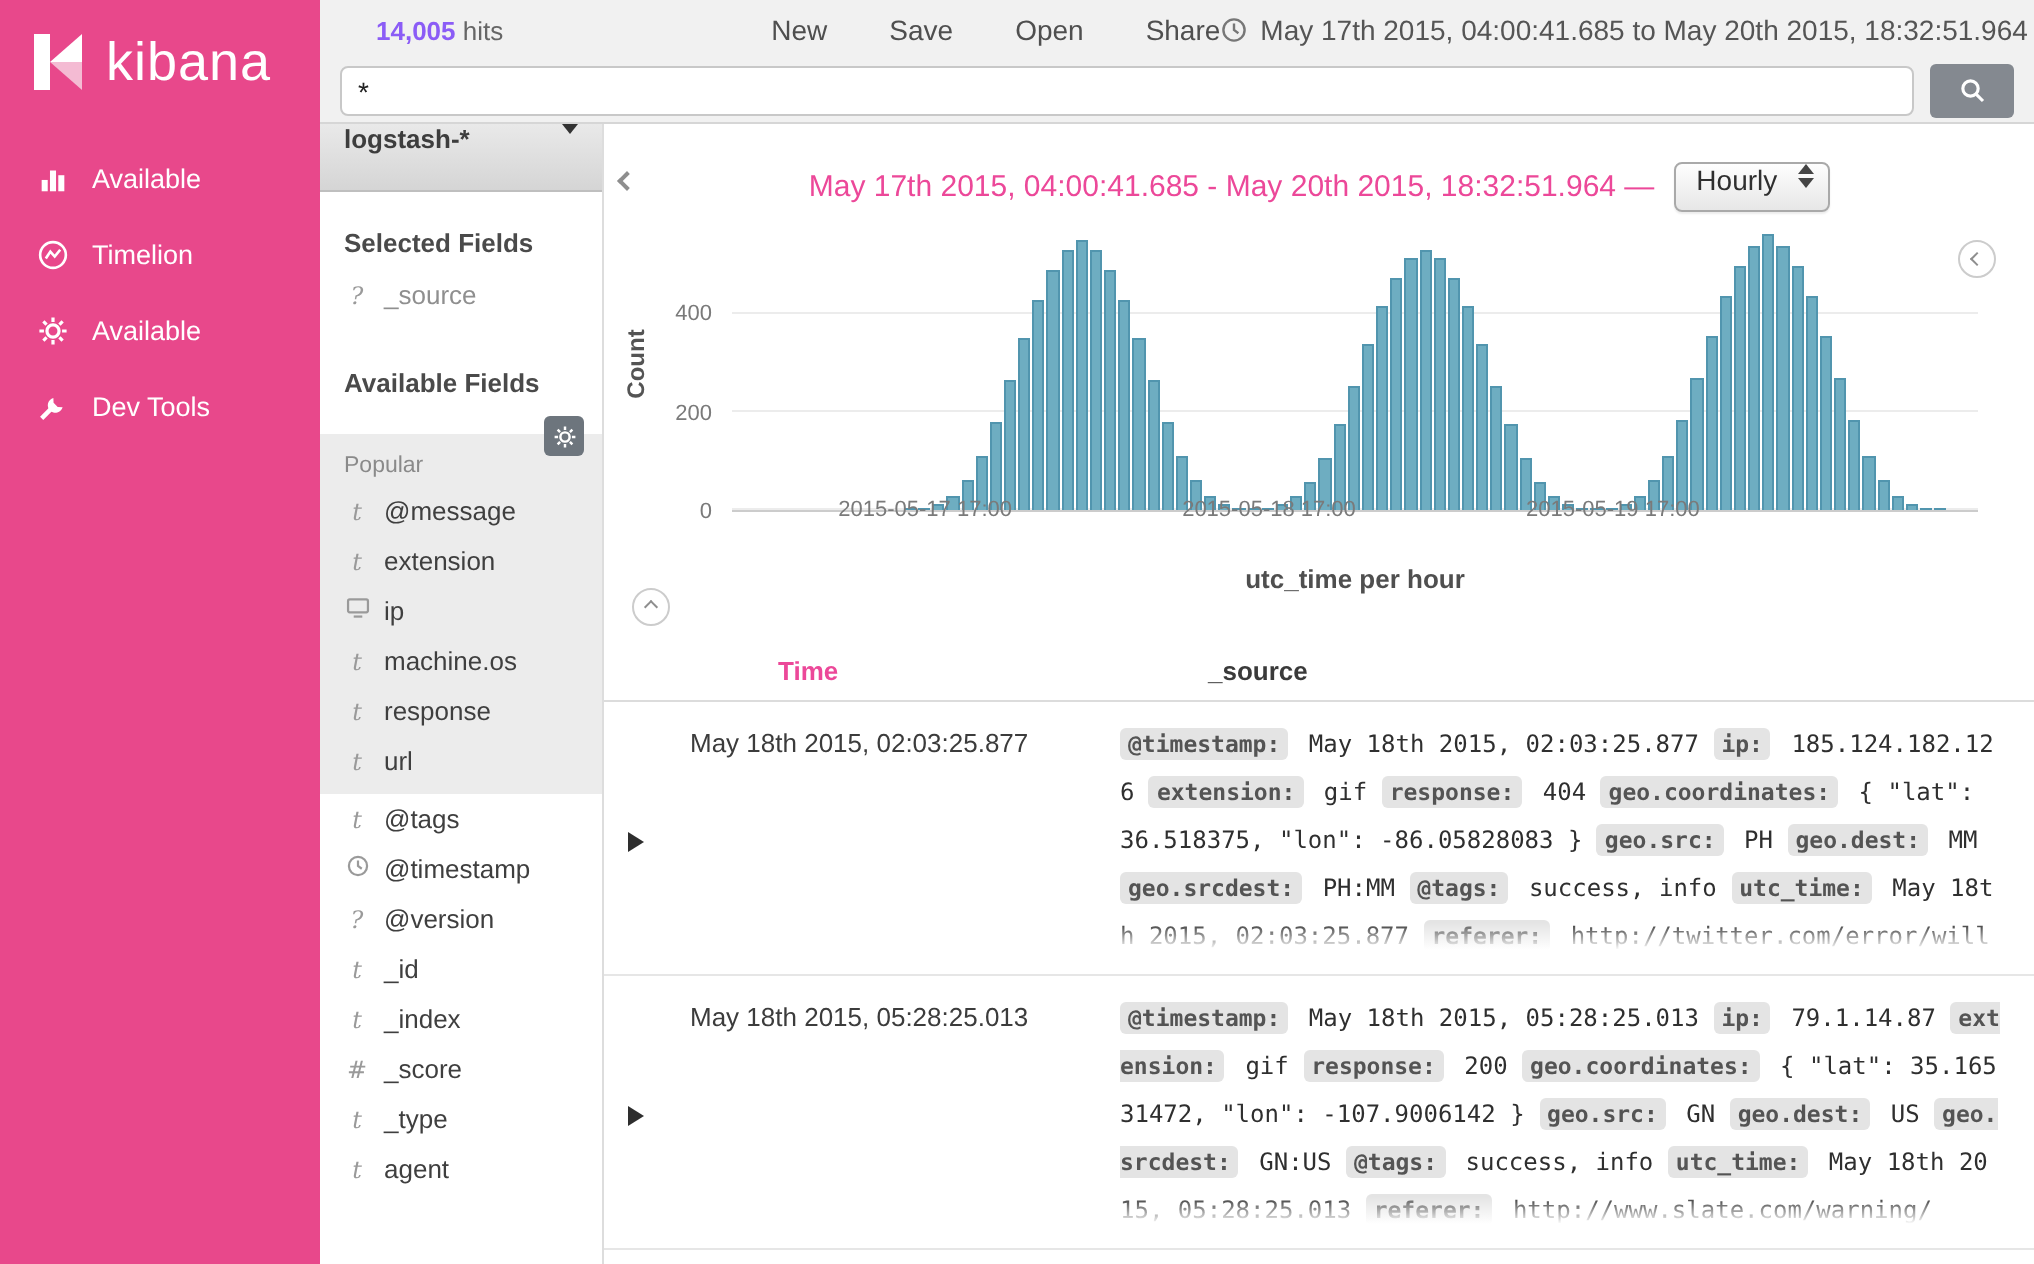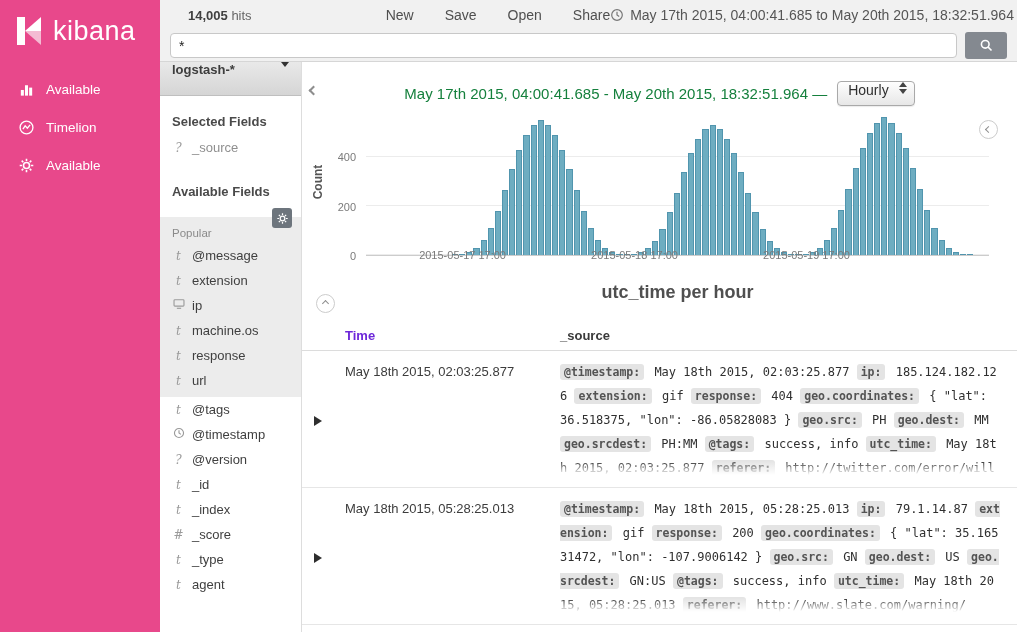--- a/index.html
+++ b/index.html
@@ -6,21 +6,21 @@
   html,body { width:1017px; height:632px; overflow:hidden; background:#fff; font-family:"Liberation Sans",sans-serif; position:relative; }
   .icon svg { display:block; width:100%; height:100%; }
 
   
   .logo-block { position:absolute; left:0; top:0; width:160px; height:62px; background:#e8488b; display:flex; align-items:center; padding-left:12px; gap:7px; cursor:pointer; }
   .logo-mark { width:34px; height:34px; }
   .logo-text { color:#fff; font-size:27px; letter-spacing:.5px; }
 
   .topbar { position:absolute; left:160px; top:0; width:857px; height:30px; background:#f1f1f1; display:flex; align-items:center; padding:0 10px 0 28px; }
   .hits { font-size:13px; color:#666; white-space:nowrap; }
-  .hits b { color:#404040; }
+  .hits b { color:#8b5cf6; }
   .menu { display:flex; gap:31px; margin-left:134px; }
   .menu-item { font-size:14px; color:#4f4f4f; cursor:pointer; }
   .timefilter { margin-left:auto; display:flex; align-items:center; gap:6px; color:#555; font-size:14px; white-space:nowrap; cursor:pointer; }
   .timefilter .icon { width:14px; height:14px; color:#777; flex:0 0 14px; }
 
   .search-row { position:absolute; left:160px; top:30px; width:857px; height:32px; background:#f1f1f1; border-bottom:1px solid #d6d6d6; display:flex; align-items:center; padding:0 10px; }
   .search-input { flex:1; height:25px; border:1px solid #c8c8c8; border-radius:4px; padding:0 8px; font-size:14px; color:#222; background:#fff; outline:none; font-family:"Liberation Sans",sans-serif; }
   .search-btn { width:42px; height:27px; margin-left:8px; background:#848990; border:none; border-radius:3px; display:flex; align-items:center; justify-content:center; cursor:pointer; }
   .search-btn .icon { width:15px; height:15px; color:#fff; }
 
@@ -53,43 +53,43 @@
   .chev.left { transform:rotate(135deg); }
   .chev.up { transform:rotate(225deg); }
   .chev-btn { position:absolute; background:none; border:none; cursor:pointer; padding:2px; z-index:5; }
   .chev-circle { width:19px; height:19px; border:1px solid #ccc; border-radius:50%; background:#fff; display:flex; align-items:center; justify-content:center; }
   .chev-circle .chev { width:5px; height:5px; border-width:1.5px; }
   #collapse-left { left:6px; top:18px; }
   #collapse-chart-right { right:17px; top:56px; }
   #collapse-histogram { left:12px; top:230px; }
 
   .header-row { height:30px; display:flex; align-items:center; justify-content:center; gap:10px; }
-  .time-header { font-size:15px; color:#15803d; }
+  .time-header { font-size:15px; color:#ec4899; }
   .interval-select { display:flex; align-items:flex-start; height:25px; border:1px solid #a9a9a9; border-radius:4px; background:linear-gradient(#fefefe,#e7e7e7); padding:0 7px 0 10px; cursor:pointer; box-shadow:0 1px 1px rgba(0,0,0,.08); }
   .interval-label { font-size:14px; color:#2f2f2f; margin-right:10px; }
   .spinners { display:flex; flex-direction:column; gap:2px; }
   .tri-up { width:0; height:0; border-left:4px solid transparent; border-right:4px solid transparent; border-bottom:5px solid #444; }
   .tri-down { width:0; height:0; border-left:4px solid transparent; border-right:4px solid transparent; border-top:5px solid #444; }
 
   .chart { position:relative; height:212px; }
   .ylabel { position:absolute; left:16px; top:74px; transform:translate(-50%,-50%) rotate(-90deg); font-size:12px; font-weight:bold; color:#545454; }
   .plot { position:absolute; left:64px; right:28px; top:0; height:148px; border-bottom:1px solid #ccc; }
   .gridline { position:absolute; left:0; right:0; height:0; border-top:1px solid #ececec; }
   .bars { position:absolute; left:0; right:0; top:0; bottom:0; display:flex; align-items:flex-end; }
   .bar { flex:1 1 0; margin-right:1px; background:#6eadc1; border:1px solid #5195ae; border-bottom:none; }
   .yticks { position:absolute; left:22px; width:38px; top:0; height:148px; }
   .ytick { position:absolute; right:6px; transform:translateY(50%); font-size:11px; color:#7a7a7a; }
   .xticks { position:absolute; left:64px; right:28px; top:141px; height:15px; }
   .xtick { position:absolute; transform:translateX(-50%); font-size:11px; color:#7a7a7a; white-space:nowrap; }
-  .xlabel { position:absolute; left:64px; right:28px; top:174px; text-align:center; font-size:18px; font-weight:bold; color:#4f4f4f; }
+  .xlabel { position:absolute; left:64px; right:28px; top:174px; text-align:center; font-size:13px; font-weight:bold; color:#4f4f4f; }
 
   .doc-table { margin-top:4px; }
   .thead { display:flex; border-bottom:1px solid #dcdcdc; padding:4px 0 7px; }
   .th-spacer { width:43px; }
-  .th-time { width:215px; font-weight:bold; font-size:13px; color:#6d28d9; }
+  .th-time { width:215px; font-weight:bold; font-size:13px; color:#ec4899;margin-left:44px; }
   .th-source { flex:1; font-weight:bold; font-size:13px; color:#3a3a3a; }
   .trow { display:flex; border-bottom:1px solid #e6e6e6; padding-bottom:12px; }
   .expander { width:43px; padding:17px 0 0 12px; cursor:pointer; background:none; border:none; display:block; text-align:left; }
   .expand-tri { display:inline-block; width:0; height:0; border-top:5px solid transparent; border-bottom:5px solid transparent; border-left:8px solid #2e2e2e; }
   .td-time { width:215px; padding-top:13px; font-size:13px; color:#3c3c3c; white-space:nowrap; }
   .td-source { flex:1; position:relative; max-height:124px; overflow:hidden; padding:9px 16px 0 0; font-family:"DejaVu Sans Mono",monospace; font-size:12px; line-height:24px; color:#2f2f2f; word-break:break-all; }
   .td-source::after { content:""; position:absolute; left:0; right:0; bottom:0; height:14px; background:linear-gradient(rgba(255,255,255,0),#fff); }
   .badge { background:#e4e4e4; color:#545454; font-weight:bold; border-radius:3px; padding:1px 4px; margin-right:3px; font-size:11.5px; }
 </style>
 </head>
@@ -160,20 +160,29 @@
     <div class="nav-item">
       <span class="icon">
         <svg viewBox="0 0 18 18">
           <g stroke="currentColor" stroke-width="1.7" fill="none">
             <circle cx="9" cy="9" r="3.2"></circle>
             <path d="M9 1.8v2.4M9 13.8v2.4M1.8 9h2.4M13.8 9h2.4M3.9 3.9l1.7 1.7M12.4 12.4l1.7 1.7M14.1 3.9l-1.7 1.7M5.6 12.4l-1.7 1.7"></path>
           </g>
         </svg>
       </span>
       <span class="nav-label">Available</span>
+    </div>
+    <div class="nav-item">
+      <span class="icon">
+        <svg viewBox="0 0 18 18">
+          <path d="M3 15l5.5-5.5" stroke="currentColor" stroke-width="2.4" fill="none"></path>
+          <path d="M9.2 4.2a4 4 0 1 0 4.9 4.9L11.5 9 9.3 6.8z" fill="currentColor"></path>
+        </svg>
+      </span>
+      <span class="nav-label">Dev Tools</span>
     </div>
   </div>
 
 <div class="fields-panel">
   <div class="ip-header">
     <span>logstash-*</span>
     <span class="ip-caret"></span>
   </div>
   <div class="fheading fh1">Selected Fields</div>
   <div id="selected-fields">

